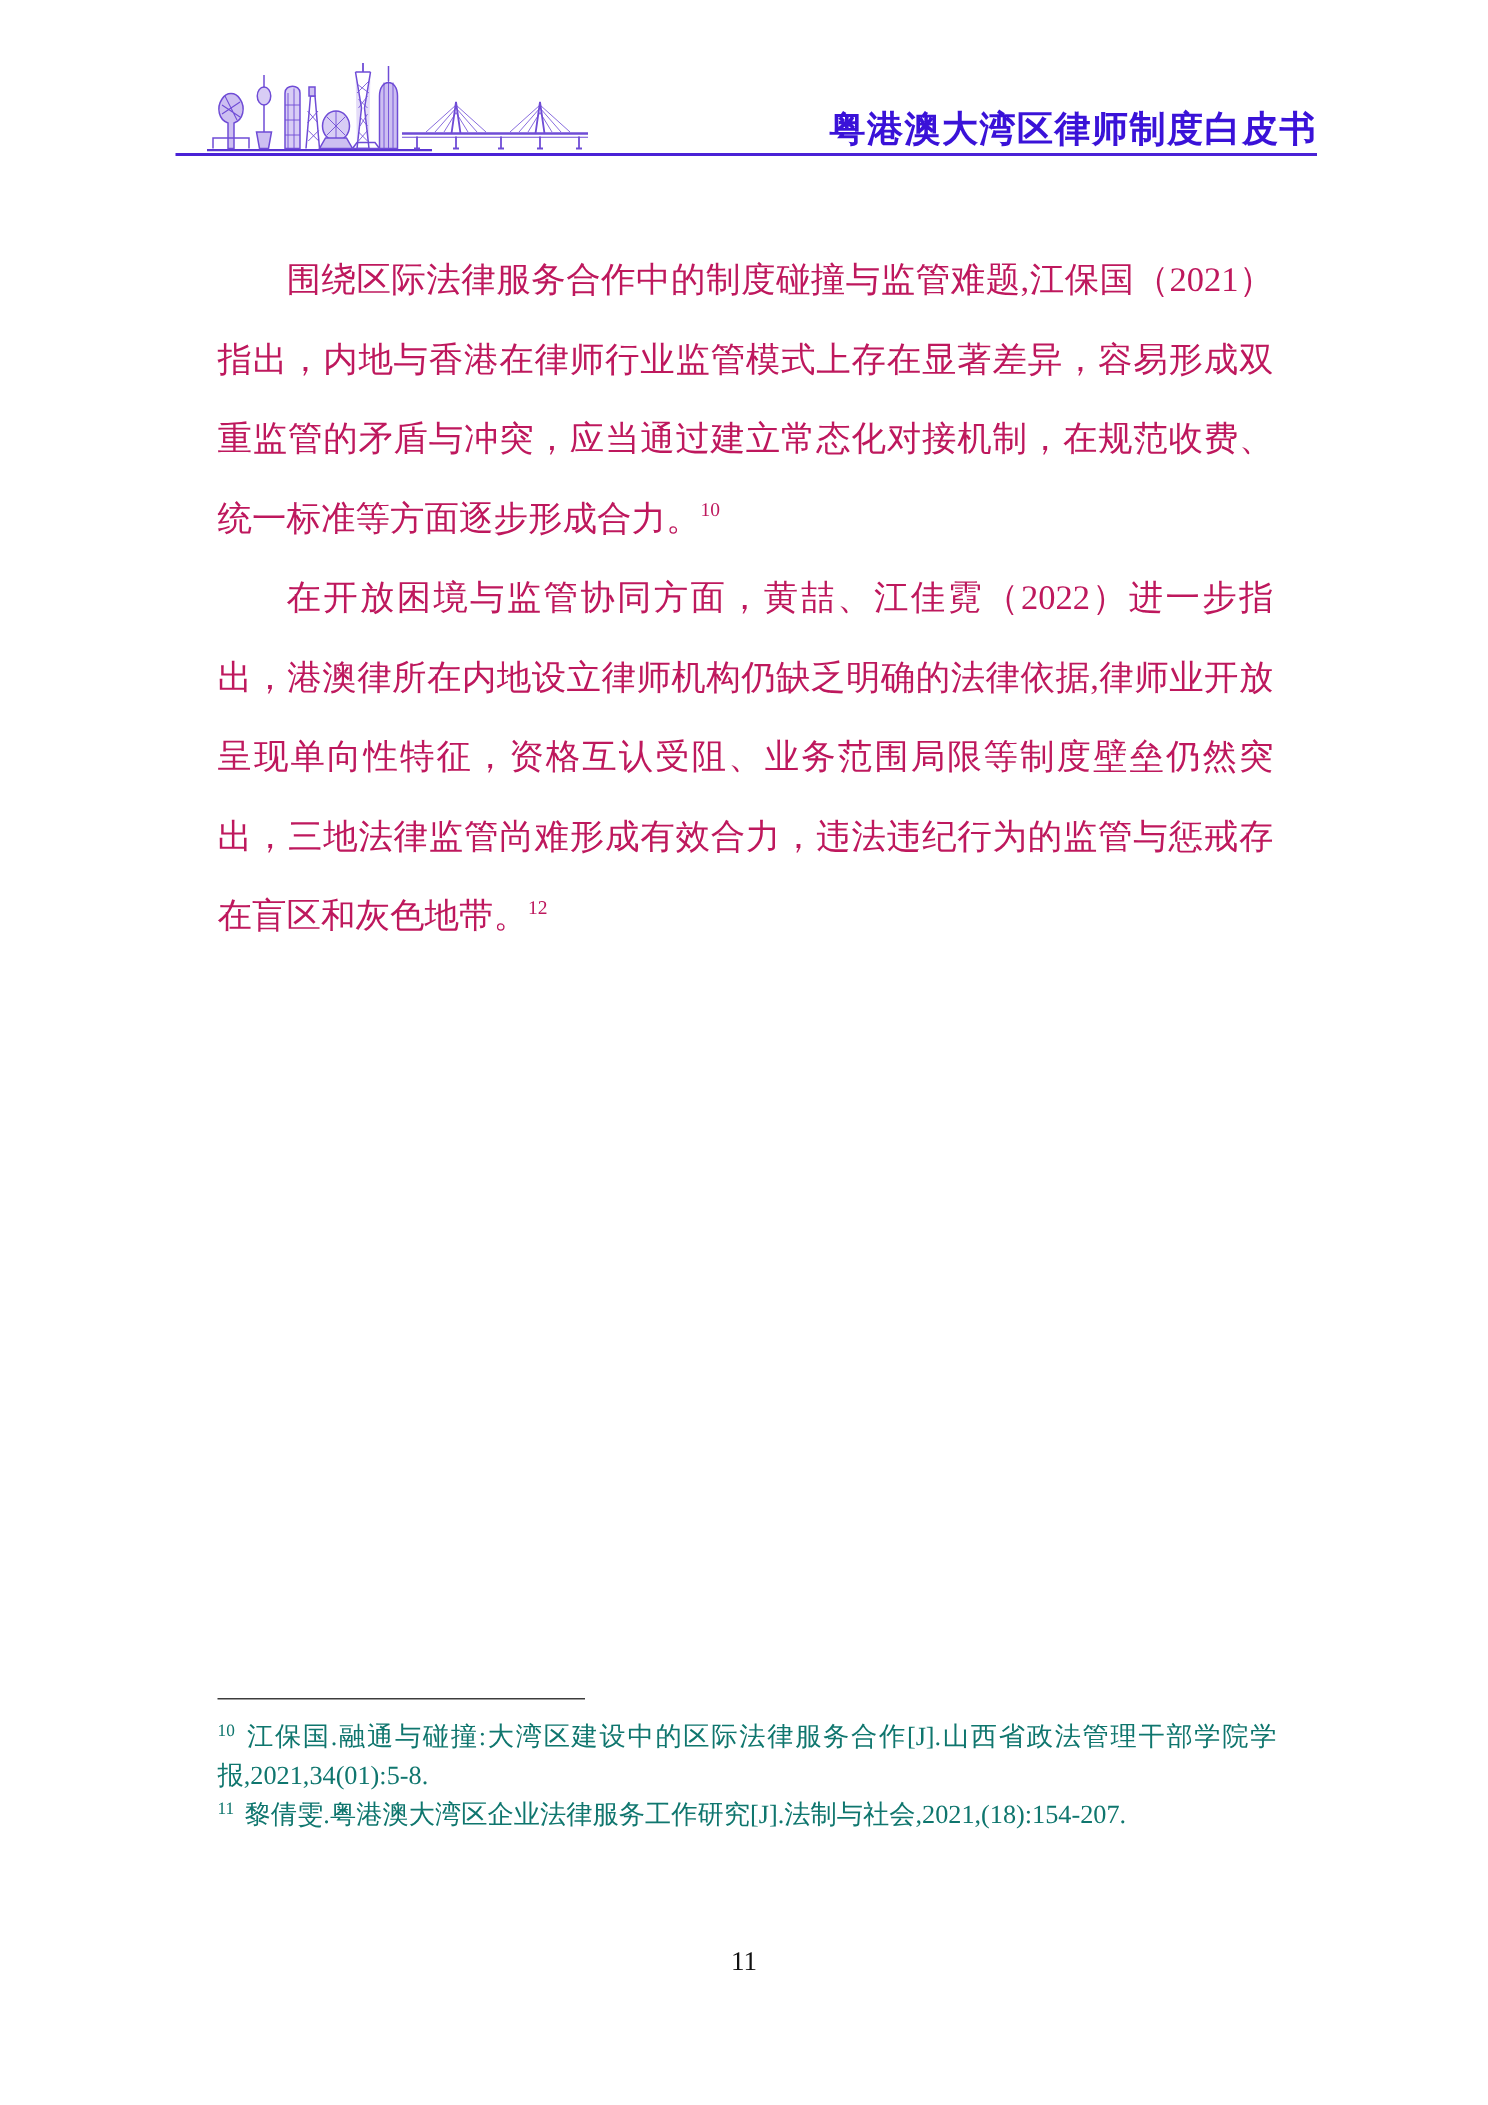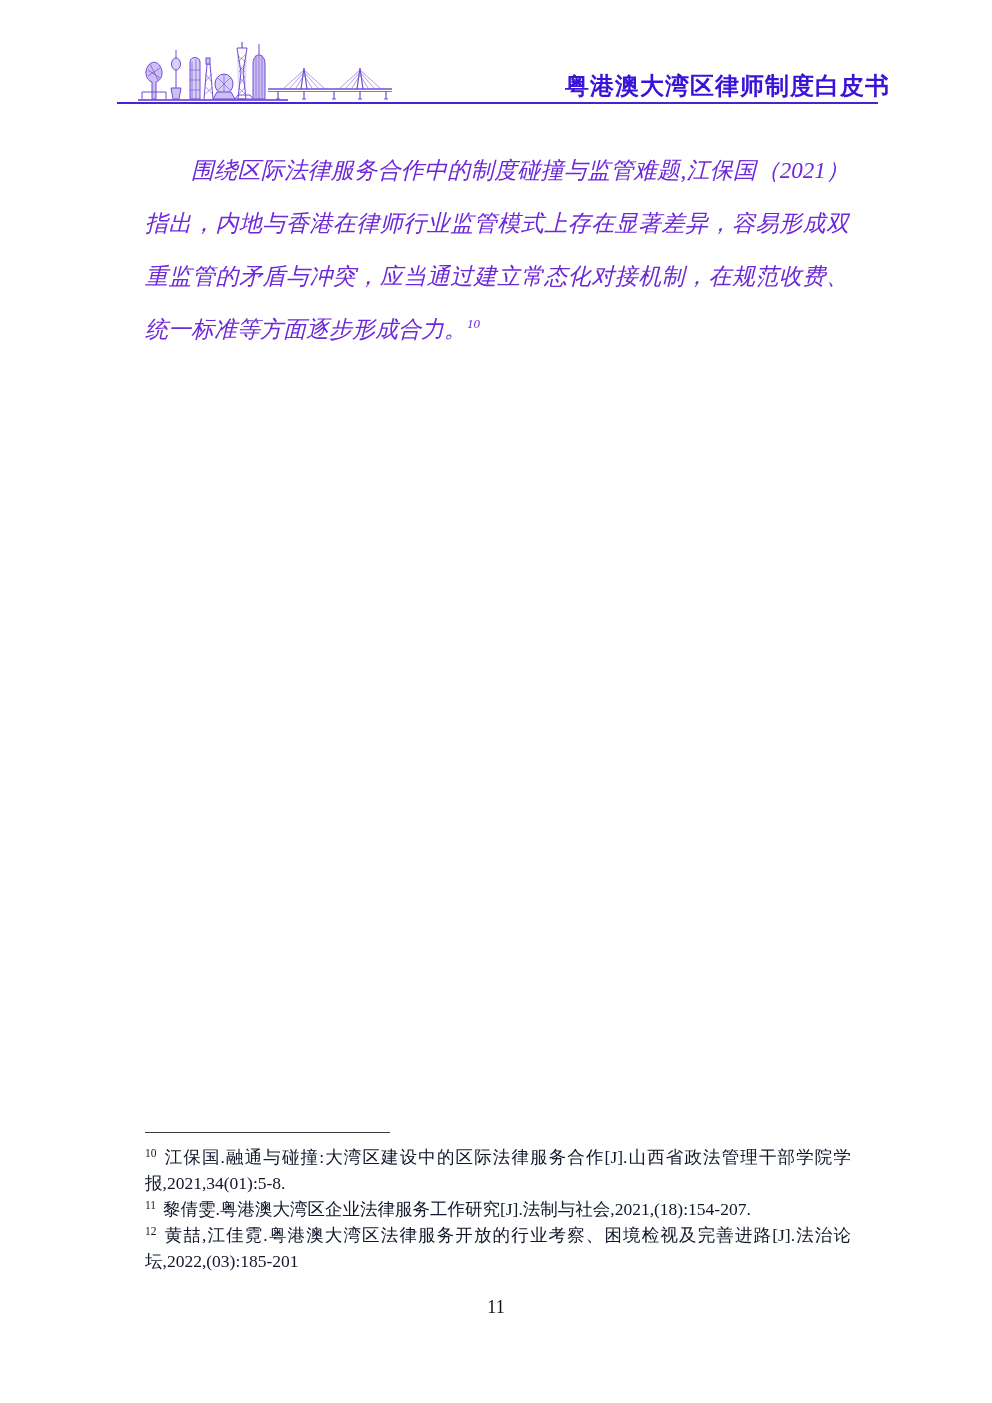--- a/index.html
+++ b/index.html
@@ -19,49 +19,48 @@
   .header { position: absolute; top: 0; left: 0; right: 0; height: 106px; }
   .skyline {
     position: absolute;
     left: 138px;
     top: 42px;
     width: 256px;
     height: 61px;
   }
   .doc-title {
     position: absolute;
-    right: 102px;
+    right: 114px;
     top: 70px;
     font-family: "Liberation Sans", "DejaVu Sans", sans-serif;
     font-weight: bold;
     font-size: 24px;
     letter-spacing: 1px;
     color: #3a12d8;
     white-space: nowrap;
   }
   .header-rule {
     position: absolute;
     top: 102px;
     left: 117px;
     width: 761px;
     height: 2px;
     background: #4a22d6;
   }
 
   
   .content {
     position: absolute;
-    top: 144px;
+    top: 160px;
     left: 145px;
     width: 704px;
     font-size: 23px;
     line-height: 53px;
     text-align: justify;
-    color: #6d28d9;
-    font-style: italic;
+    color: #be185d;
   }
   .content p {
     text-indent: 2em;
     margin: 0;
   }
   .content sup {
     font-size: 13px;
     line-height: 0;
     vertical-align: 9px;
     font-family: "Liberation Serif", "DejaVu Serif", serif;
@@ -78,21 +77,21 @@
   .footnote-sep {
     width: 245px;
     height: 0;
     border-top: 1px solid #3c3c3c;
     margin-bottom: 11px;
   }
   .footnote-item {
     font-size: 17.5px;
     line-height: 26px;
     text-align: justify;
-    color: #0f172a;
+    color: #0f766e;
   }
   .footnote-item sup {
     font-size: 11.5px;
     line-height: 0;
     vertical-align: 6px;
     margin-right: 7px;
   }
 
   
   .page-number {
@@ -156,24 +155,24 @@
 
       <path d="M219 47 L222 26 L225 47" stroke-width="1.2"></path>
       <path d="M222 28 L202 46 M222 30 L208 46 M222 33 L214 46 M222 28 L242 46 M222 30 L236 46 M222 33 L230 46" stroke-width="0.55"></path>
     </svg>
     <div class="doc-title">粤港澳大湾区律师制度白皮书</div>
     <div class="header-rule"></div>
   </div>
 
   <div class="content">
     <p><span>围绕区际法律服务合作中的制度碰撞与监管难题,江保国（2021）指出，内地与香港在律师行业监管模式上存在显著差异，容易形成双重监管的矛盾与冲突，应当通过建立常态化对接机制，在规范收费、统一标准等方面逐步形成合力。</span><sup>10</sup></p>
+    <p><span>在开放困境与监管协同方面，黄喆、江佳霓（2022）进一步指出，港澳律所在内地设立律师机构仍缺乏明确的法律依据,律师业开放呈现单向性特征，资格互认受阻、业务范围局限等制度壁垒仍然突出，三地法律监管尚难形成有效合力，违法违纪行为的监管与惩戒存在盲区和灰色地带。</span><sup>12</sup></p>
   </div>
 
   <div class="footnotes">
     <div class="footnote-sep"></div>
     <div class="footnote-item"><sup>10</sup><span>江保国.融通与碰撞:大湾区建设中的区际法律服务合作[J].山西省政法管理干部学院学报,2021,34(01):5-8.</span></div>
     <div class="footnote-item"><sup>11</sup><span>黎倩雯.粤港澳大湾区企业法律服务工作研究[J].法制与社会,2021,(18):154-207.</span></div>
-    <div class="footnote-item"><sup>12</sup><span>黄喆,江佳霓.粤港澳大湾区法律服务开放的行业考察、困境检视及完善进路[J].法治论坛,2022,(03):185-201</span></div>
   </div>
 
   <div class="page-number">11</div>
 
 </div>
 
 </body></html>

